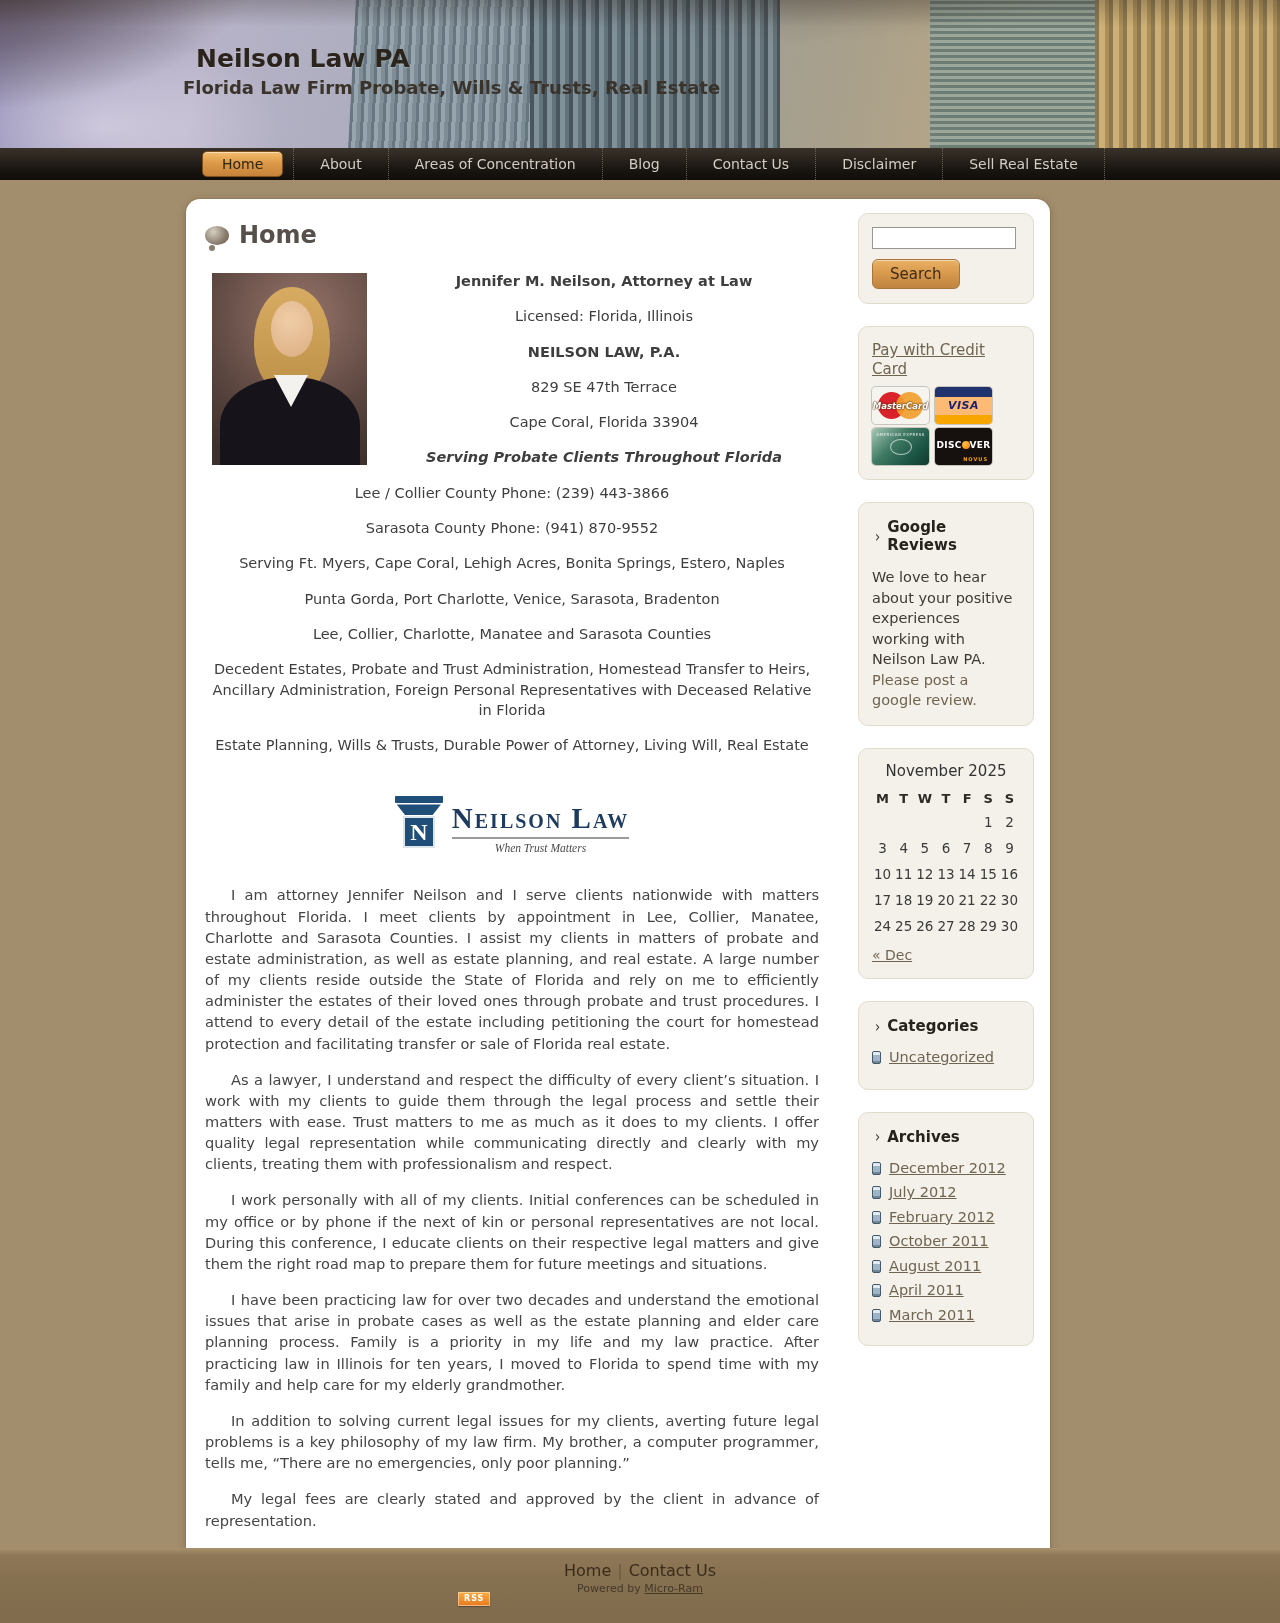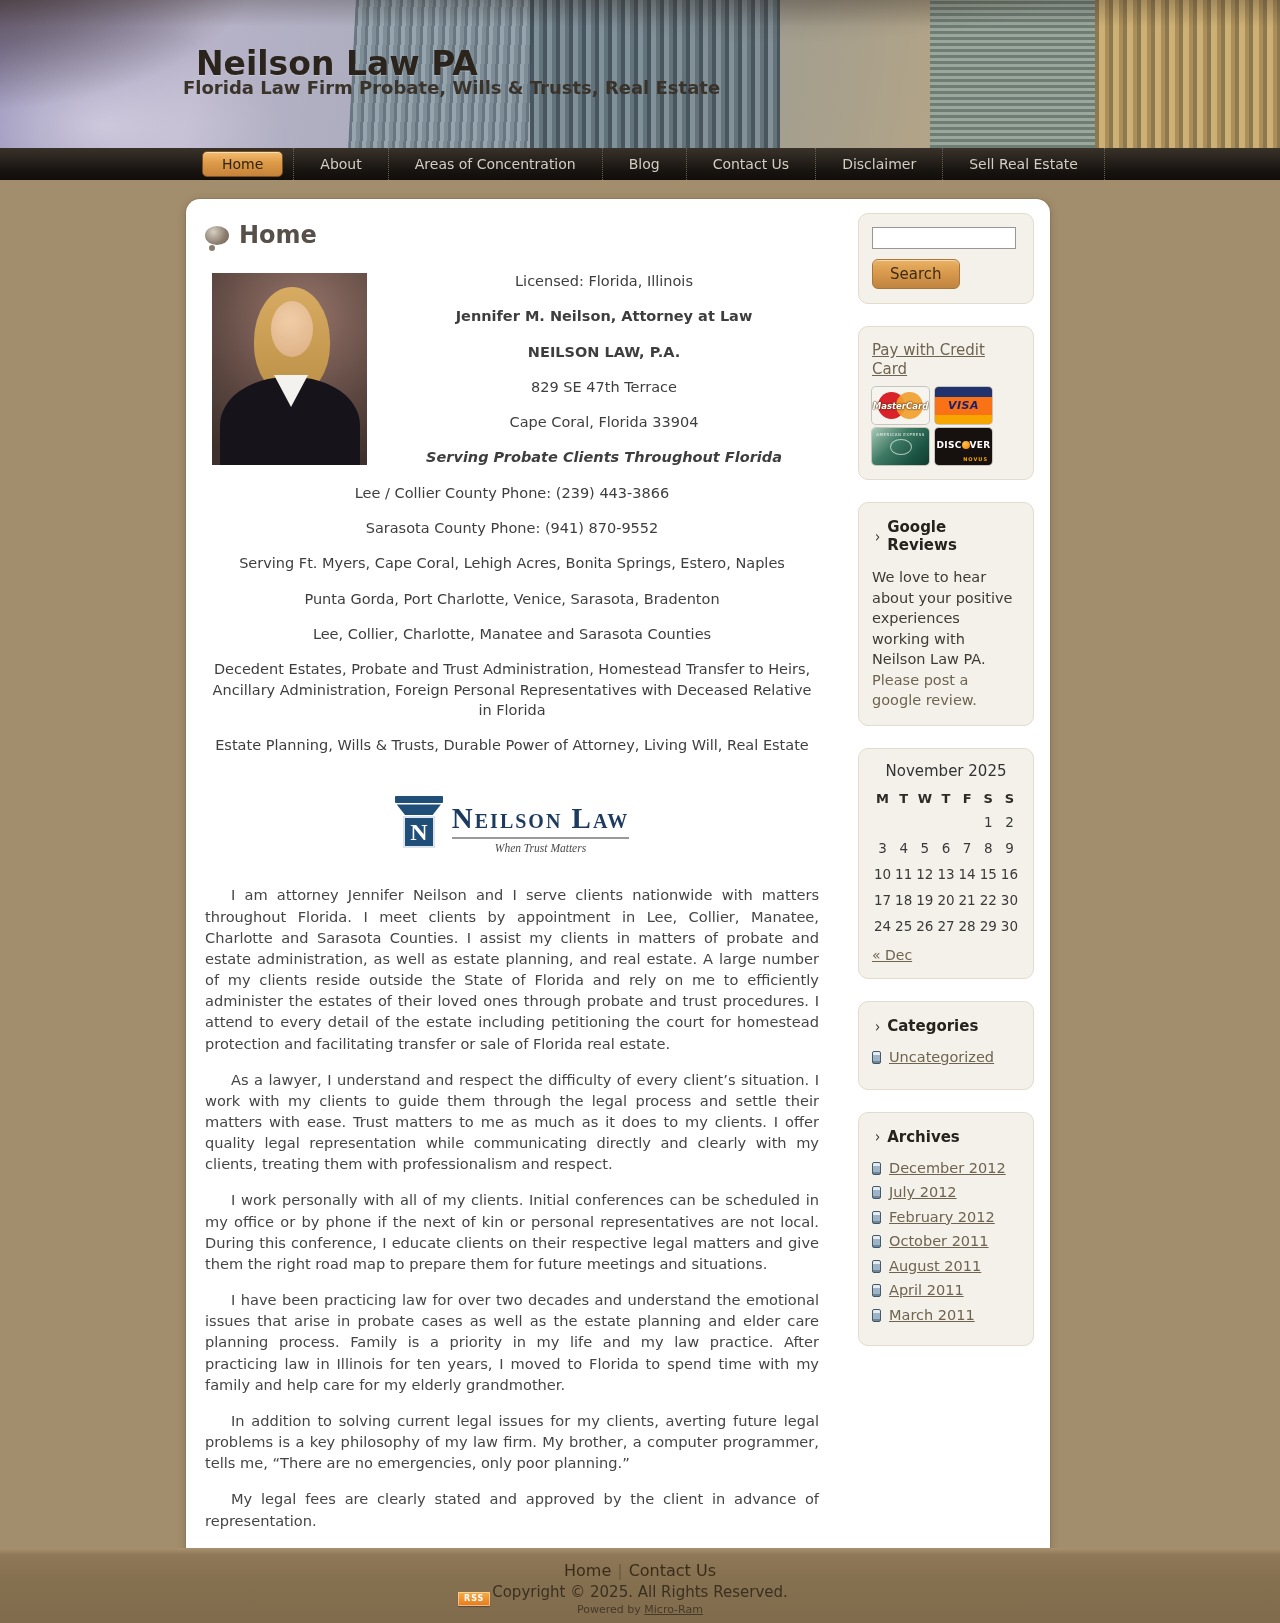--- a/index.html
+++ b/index.html
@@ -26,21 +26,21 @@
     background:repeating-linear-gradient(0deg,#6e7d74 0 3px,#9ba79b 3px 6px),repeating-linear-gradient(90deg,rgba(70,88,82,.75) 0 5px,rgba(150,165,155,.55) 5px 12px); }
   .bld4 { left:1095px; width:185px;
     background:repeating-linear-gradient(90deg,#8d7950 0 4px,#cdb075 4px 10px,#ab8e58 10px 14px); }
   .hero .haze { position:absolute; inset:0;
     background:
       radial-gradient(ellipse 420px 230px at -30px -50px, rgba(56,40,30,.88), rgba(56,40,30,0) 70%),
       radial-gradient(ellipse 300px 160px at 8% 85%, rgba(236,231,242,.55), rgba(236,231,242,0) 60%),
       radial-gradient(ellipse 500px 120px at 60% -40px, rgba(60,50,45,.35), rgba(60,50,45,0) 70%),
       linear-gradient(rgba(40,30,24,.25), rgba(40,30,24,0) 18%);
   }
-  .site-title { position:absolute; left:196px; top:44px; font-size:33px; font-weight:bold;
+  .site-title { position:absolute; left:196px; top:44px; font-size:25px; font-weight:bold;
     color:#2b241c; text-shadow:0 1px 0 rgba(255,255,255,.25); }
   .site-tagline { position:absolute; left:183px; top:77px; font-size:18px; font-weight:bold; color:#3a332a; }
 
   
   .nav { height:32px; background:linear-gradient(#39322a,#181410 70%,#100d0a); }
   .nav ul { margin:0 0 0 192px; padding:0; list-style:none; display:flex; align-items:center; height:32px; }
   .nav li { display:flex; align-items:center; height:32px; padding:14px 26px; border-right:1px dotted #6a6156; }
   .nav li span { color:#d3cdc4; font-size:14px; white-space:nowrap; }
   .nav li.active { padding:0 10px; border-right:1px dotted #6a6156; }
   .nav li.active span {
@@ -110,21 +110,21 @@
     font-family:"DejaVu Sans","Liberation Sans",sans-serif; }
   .pay-link { font-size:15px; color:#6f6450; text-decoration:underline;margin-top:19px; }
   .cards { display:grid; grid-template-columns:57px 57px; gap:4px 6px; margin-top:9px; }
   .card { width:57px; height:37px; border-radius:4px; position:relative; overflow:hidden;
     box-shadow:0 0 0 1px rgba(0,0,0,.18); }
   .card.mc { background:#f6f4ef; }
   .card.mc .c1 { position:absolute; left:6px; top:5px; width:27px; height:27px; border-radius:50%; background:#d9222a; }
   .card.mc .c2 { position:absolute; left:24px; top:5px; width:27px; height:27px; border-radius:50%; background:#f1a02f; opacity:.92; }
   .card.mc .mlabel { position:absolute; top:14px; width:100%; text-align:center;
     font-size:8.5px; font-style:italic; font-weight:bold; color:#fff; text-shadow:0 0 2px #55330f,0 0 2px #55330f; }
-  .card.visa { background:#f97316; }
+  .card.visa { background:#fdba74; }
   .card.visa .vt { position:absolute; top:0; left:0; right:0; height:10px; background:#20336e; }
   .card.visa .vw { position:absolute; top:12px; width:100%; text-align:center;
     font-size:11px; font-weight:bold; font-style:italic; color:#1a1f71; letter-spacing:.5px; }
   .card.visa .vb { position:absolute; bottom:0; left:0; right:0; height:9px; background:#f7a600; }
   .card.amex { background:linear-gradient(135deg,#a8c9b8,#3f7a64 40%,#1b5343 75%,#123c30); }
   .card.amex .ax { position:absolute; left:50%; top:50%; width:22px; height:16px; transform:translate(-50%,-50%);
     border:1px solid rgba(230,240,235,.7); border-radius:50%; }
   .card.amex .axl { position:absolute; top:4px; width:100%; text-align:center; font-size:4px; letter-spacing:.5px; color:#e8f0ec; }
   .card.disc { background:#16110e; }
   .card.disc .dw { position:absolute; top:12px; width:100%; text-align:center;
@@ -213,22 +213,22 @@
         <span>Home</span>
       </h1>
 
       <div class="intro">
         <div class="portrait">
           <div class="hair"></div>
           <div class="suit"></div>
           <div class="collar"></div>
           <div class="face"></div>
         </div>
+        <p class="iline b">Jennifer M. Neilson, Attorney at Law</p>
         <p class="iline">Licensed: Florida, Illinois</p>
-        <p class="iline b">Jennifer M. Neilson, Attorney at Law</p>
         <p class="iline b">NEILSON LAW, P.A.</p>
         <p class="iline">829 SE 47th Terrace</p>
         <p class="iline">Cape Coral, Florida 33904</p>
         <p class="iline bi">Serving Probate Clients Throughout Florida</p>
         <p class="iline">Lee / Collier County Phone: (239) 443-3866</p>
         <p class="iline">Sarasota County Phone: (941) 870-9552</p>
         <p class="iline">Serving Ft. Myers, Cape Coral, Lehigh Acres, Bonita Springs, Estero, Naples</p>
         <p class="iline">Punta Gorda, Port Charlotte, Venice, Sarasota, Bradenton</p>
         <p class="iline">Lee, Collier, Charlotte, Manatee and Sarasota Counties</p>
         <p class="iline">Decedent Estates, Probate and Trust Administration, Homestead Transfer to Heirs, Ancillary Administration, Foreign Personal Representatives with Deceased Relative in Florida</p>
@@ -417,15 +417,14 @@
 
     </div>
   </div>
 </div>
 
 <div class="footer">
   <span class="rss-badge">RSS</span>
   <div class="f-links">
     <a>Home</a><span class="sep">|</span><a>Contact Us</a>
   </div>
-  <div class="f-copy">Copyright © 2025. All Rights Reserved.</div>
   <div class="f-powered"><span>Powered by </span><a>Micro-Ram</a></div>
 </div>
 
 </body></html>

